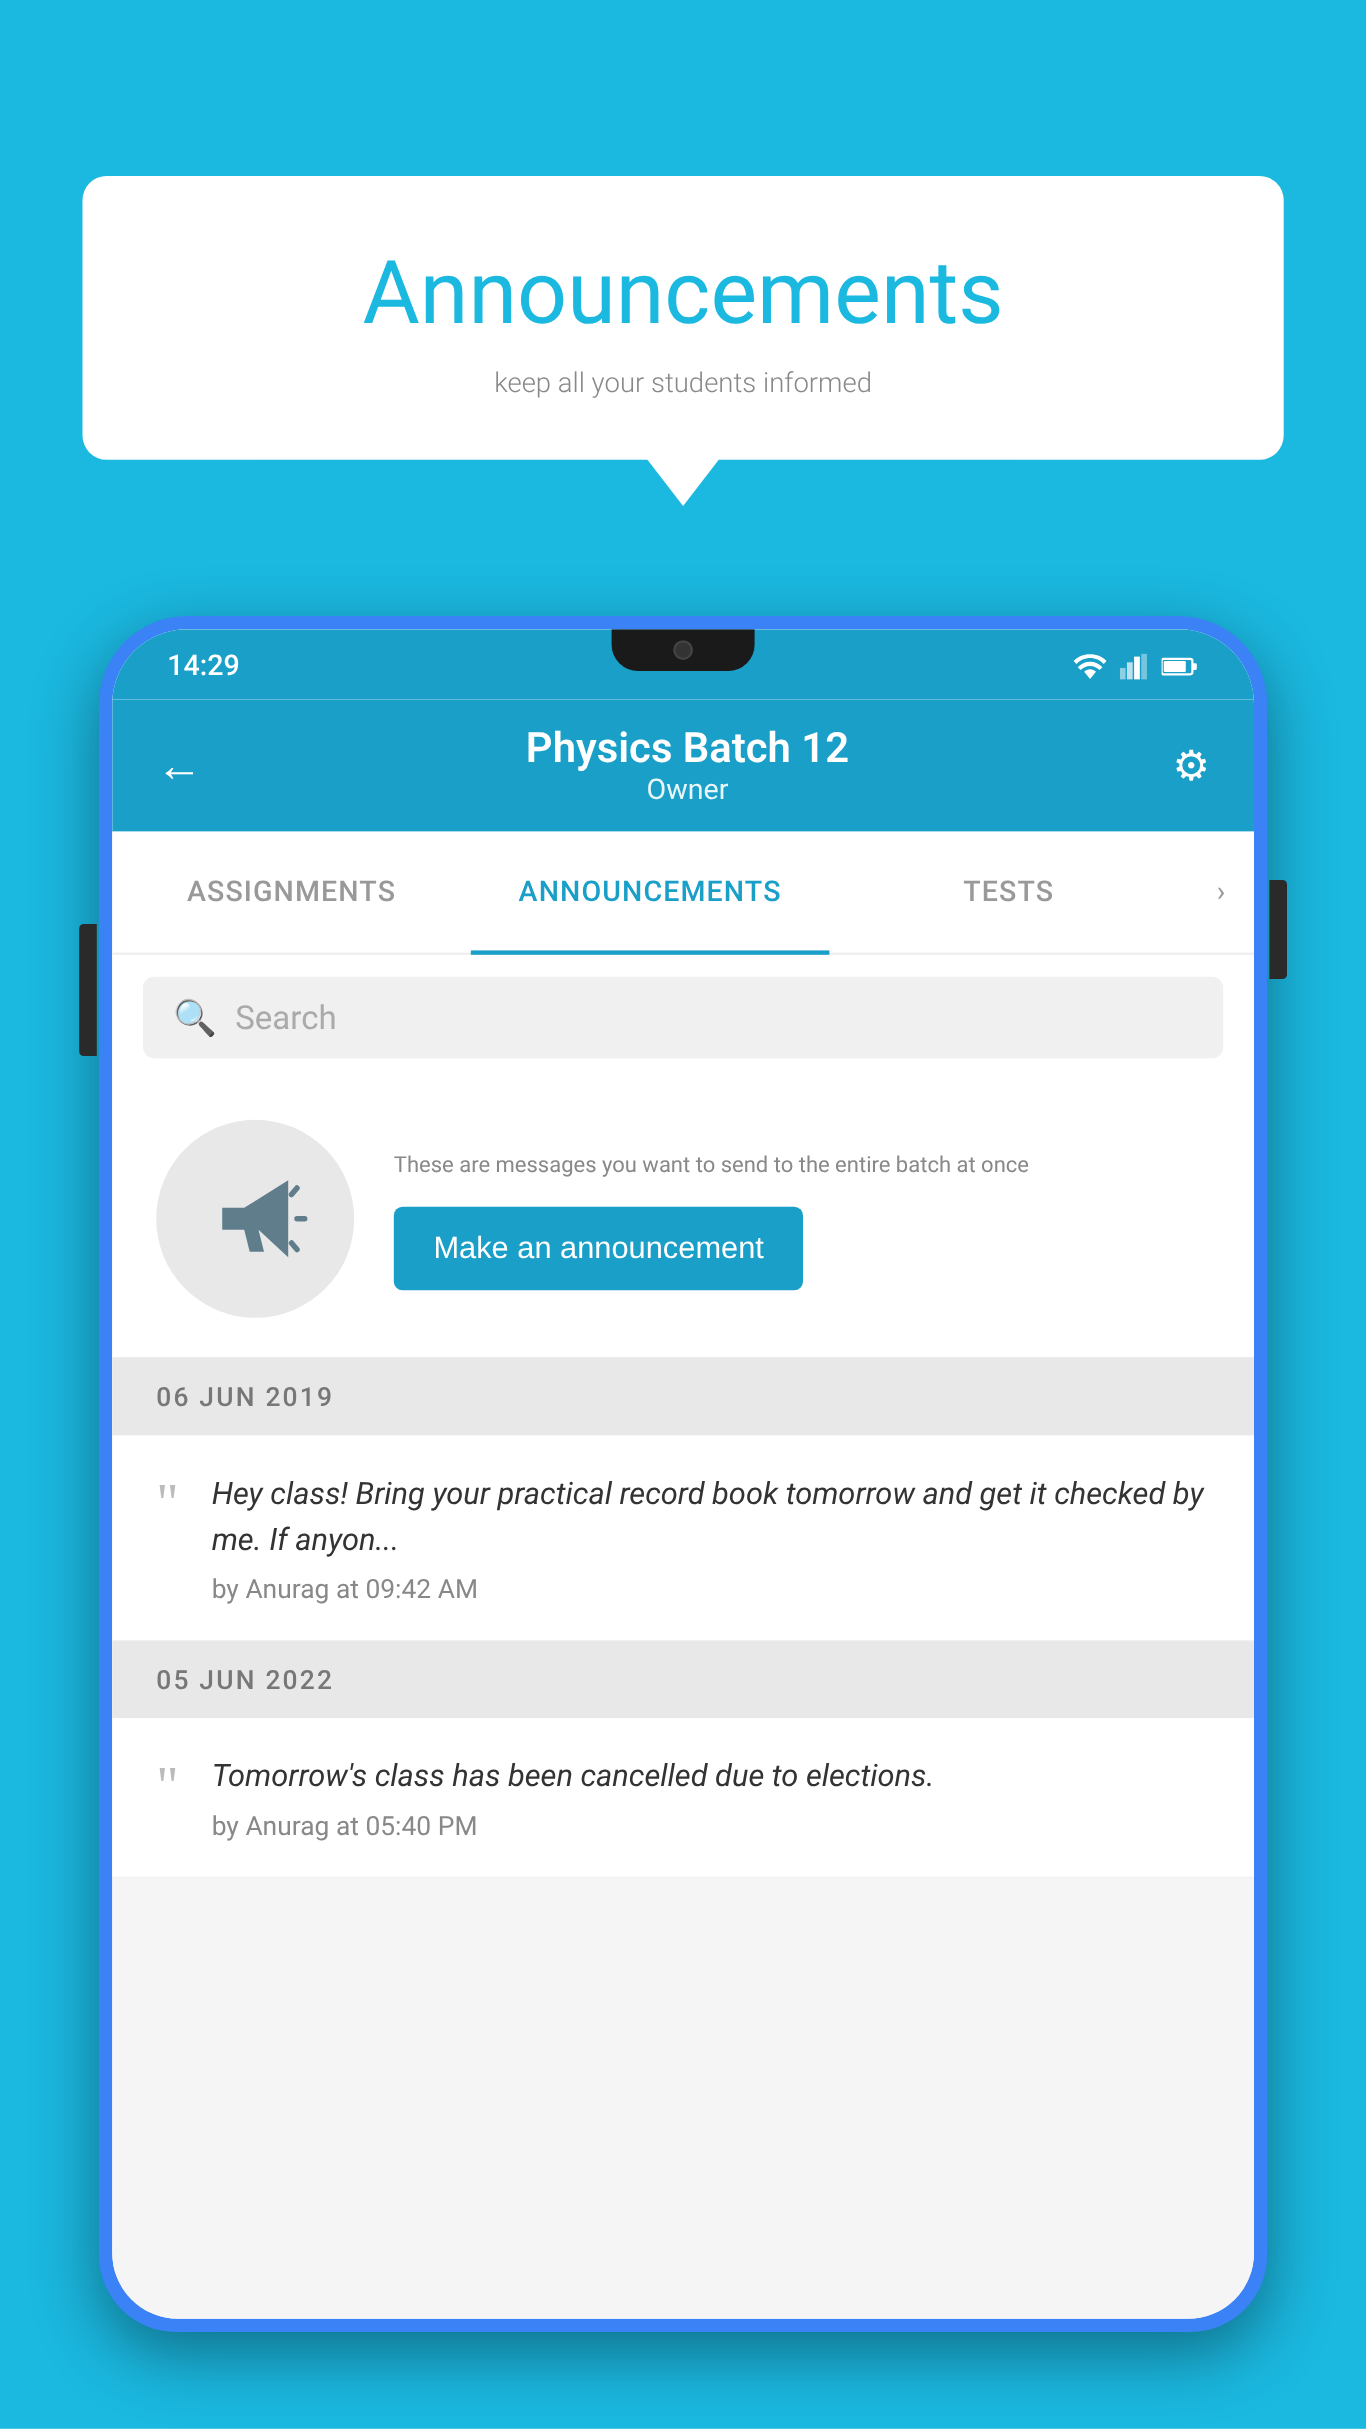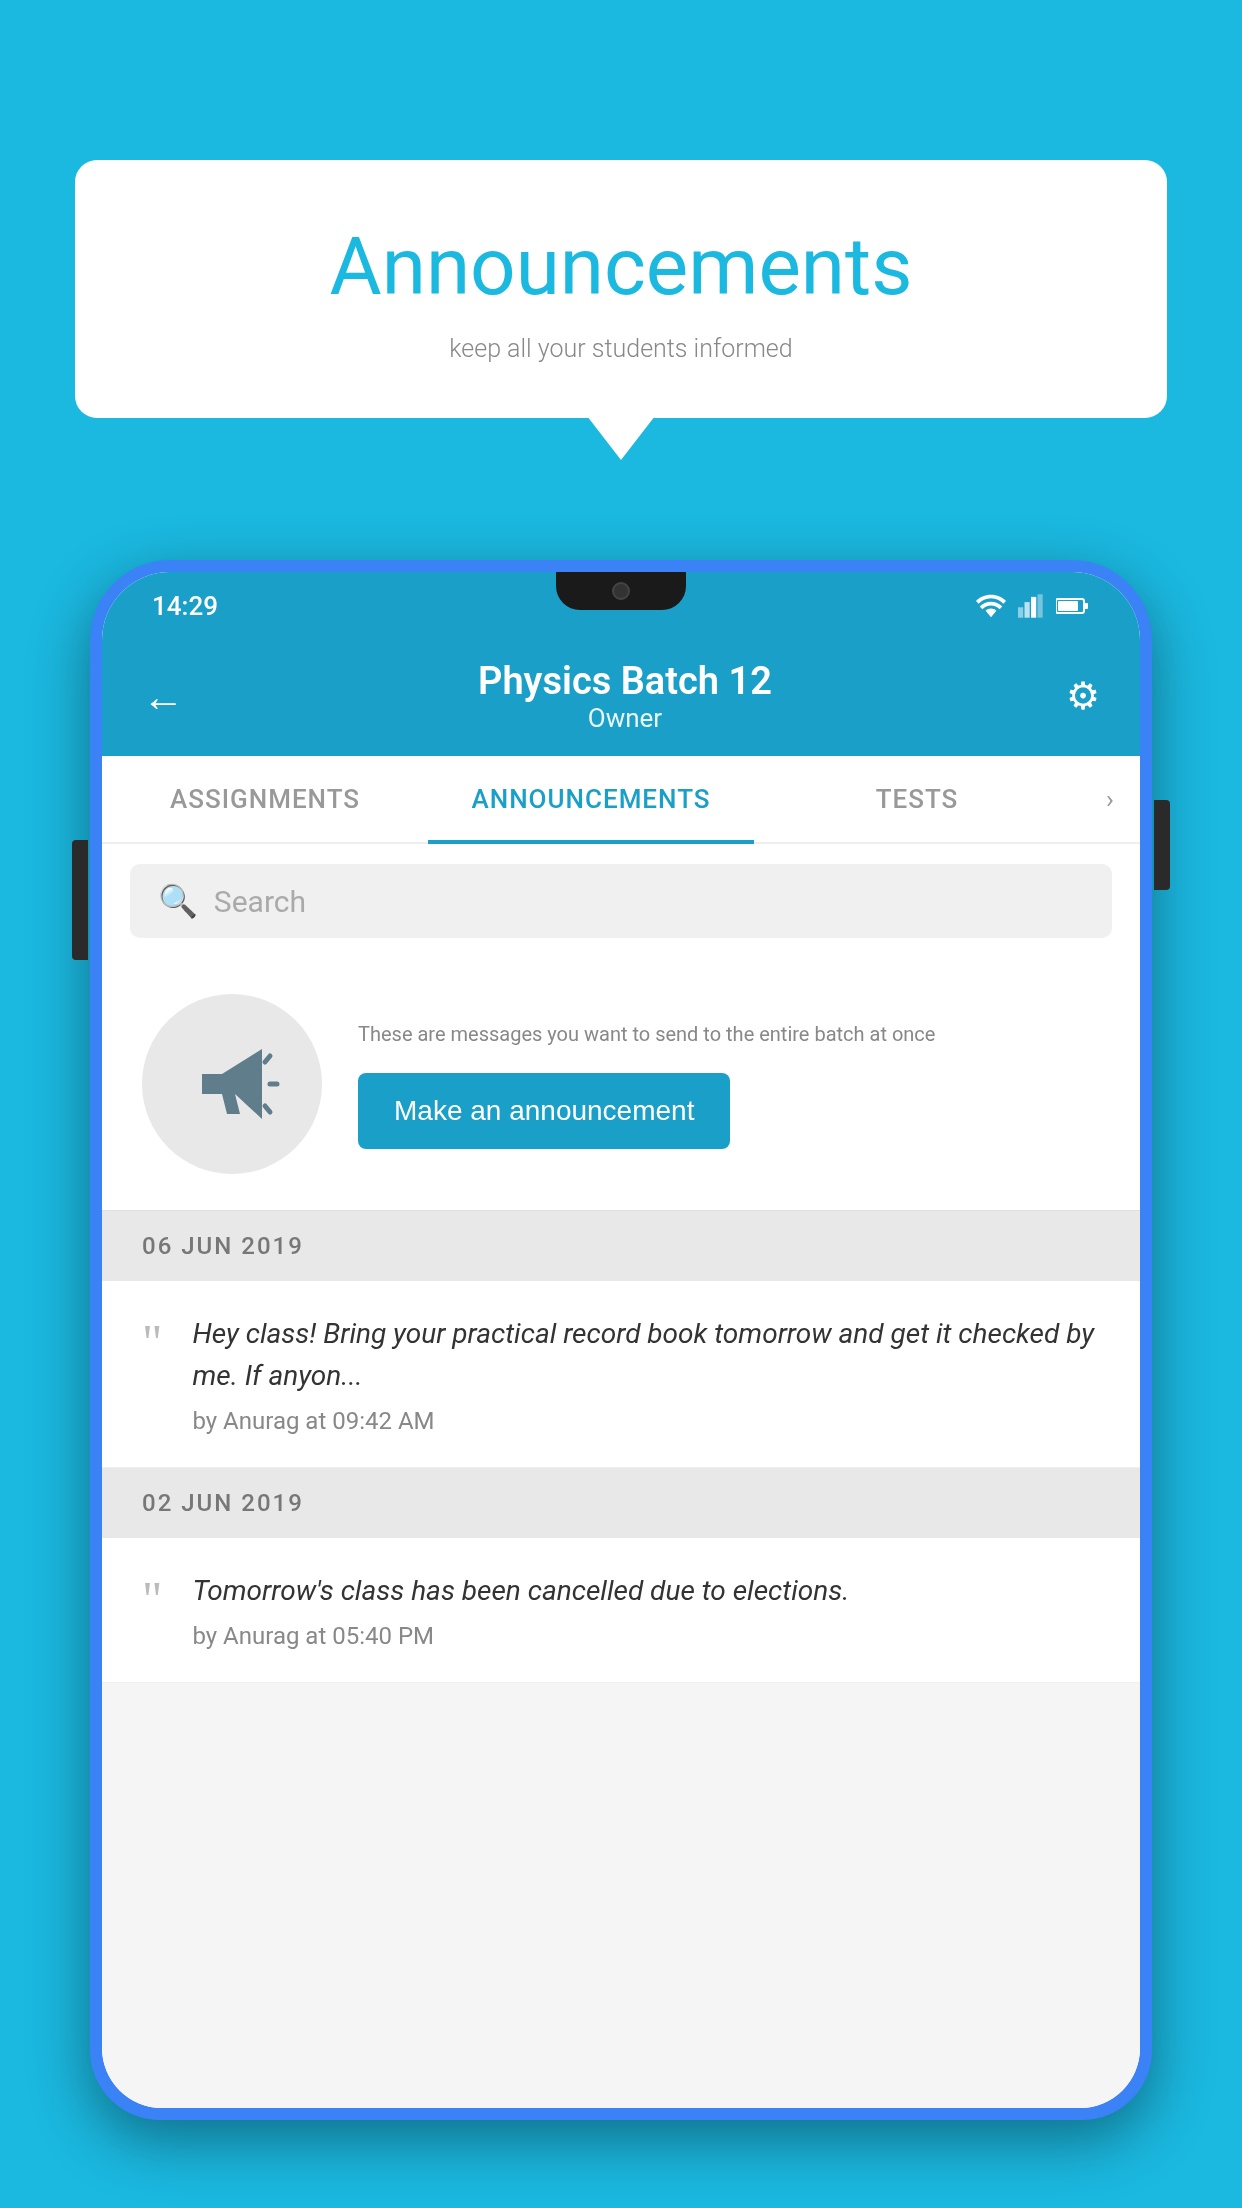--- a/index.html
+++ b/index.html
@@ -178,21 +178,21 @@
     .app-bar-gear {
       color: white;
       font-size: 38px;
     }
 
     
     .tabs-bar {
       background: white;
       display: flex;
       border-bottom: 2px solid #eee;
-      height: 88px;
+      height: 112px;
     }
     .tab-item {
       flex: 1;
       display: flex;
       align-items: center;
       justify-content: center;
       font-size: 26px;
       color: #999;
       font-weight: 500;
       letter-spacing: 1px;
@@ -436,21 +436,21 @@
 
         <div class="announcement-item">
           <span class="quote-icon">"</span>
           <div class="announcement-body">
             <div class="announcement-text">Hey class! Bring your practical record book tomorrow and get it checked by me. If anyon...</div>
             <div class="announcement-meta">by Anurag at 09:42 AM</div>
           </div>
         </div>
 
         <div class="date-separator">
-          <span class="date-text">02  JUN  2019</span>
+          <span class="date-text">05  JUN  2022</span>
         </div>
 
         <div class="announcement-item">
           <span class="quote-icon">"</span>
           <div class="announcement-body">
             <div class="announcement-text">Tomorrow's class has been cancelled due to elections.</div>
             <div class="announcement-meta">by Anurag at 05:40 PM</div>
           </div>
         </div>
 

